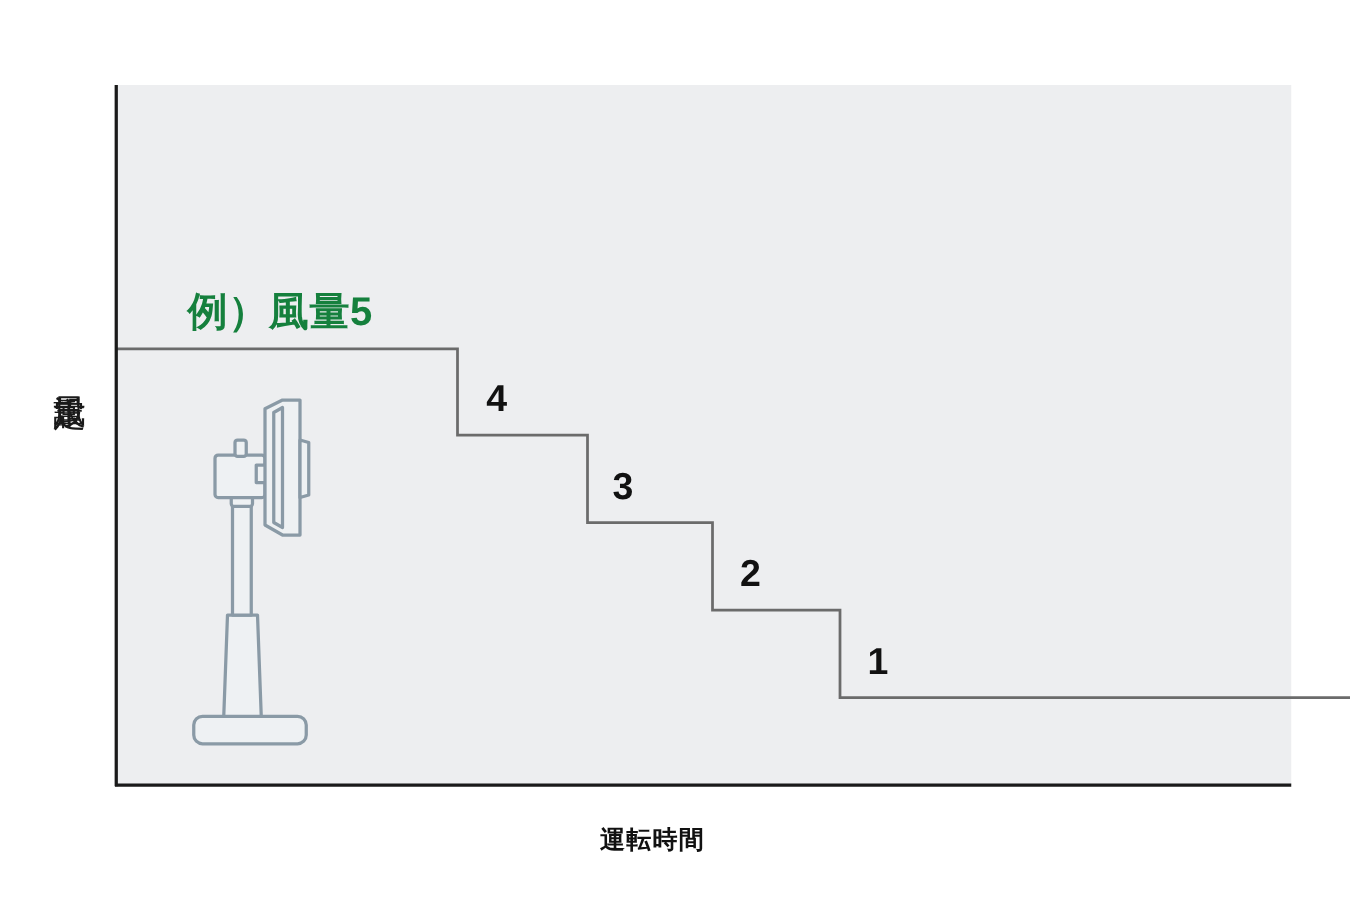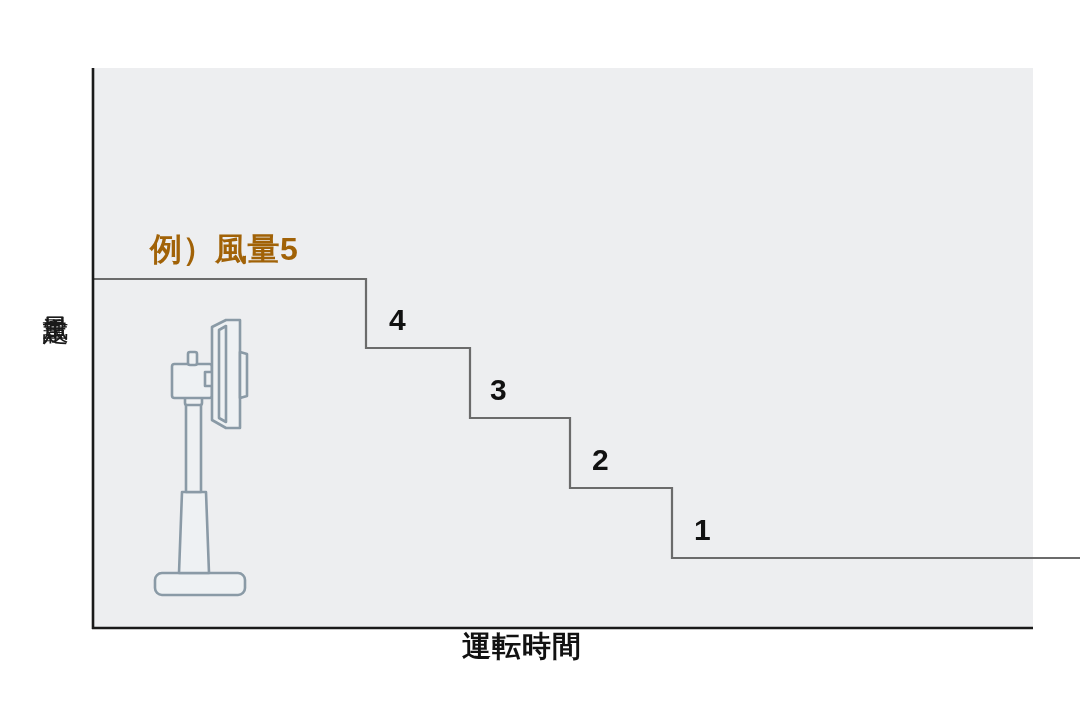--- a/index.html
+++ b/index.html
@@ -38,24 +38,24 @@
     letter-spacing: 0px;
     writing-mode: vertical-rl;
     text-orientation: upright;
     white-space: nowrap;
   }
 
   
   .x-axis-label {
     position: absolute;
     left: 0;
-    top: 627px;
+    top: 658px;
     width: 1080px;
     text-align: center;
-    font-size: 29px;
+    font-size: 20px;
     font-weight: 600;
     color: #111111;
     letter-spacing: 1px;
   }
   .x-axis-label .inner {
     position: relative;
     left: -18px;
   }
 
   
@@ -65,21 +65,21 @@
     top: 0;
   }
 
   
   .example-note {
     position: absolute;
     left: 150px;
     top: 228px;
     font-size: 32px;
     font-weight: 700;
-    color: #a16207;
+    color: #15803d;
     letter-spacing: 0.5px;
     white-space: nowrap;
   }
 
   
   .step-label {
     position: absolute;
     font-size: 30px;
     font-weight: 700;
     color: #111111;

